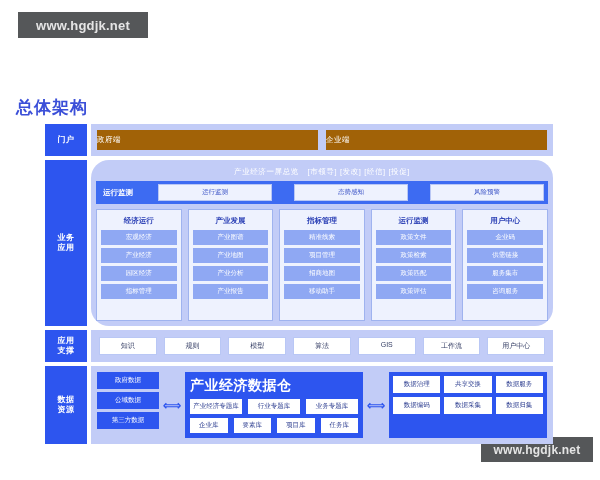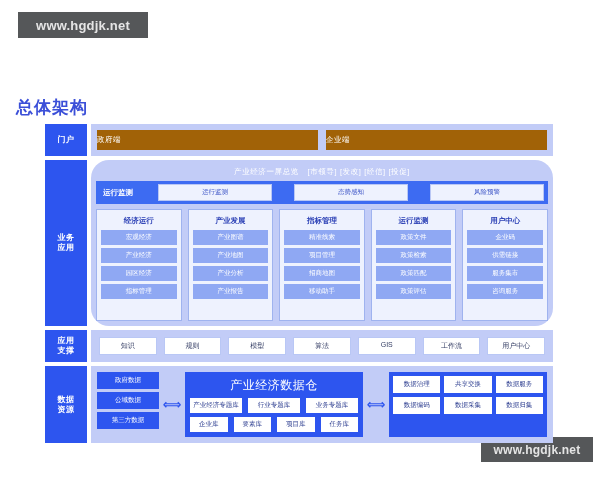--- a/index.html
+++ b/index.html
@@ -84,21 +84,21 @@
   .data-sources{display:flex;flex-direction:column;gap:3px;width:62px;flex:0 0 62px;}
   .data-source{
     background:#2d55ef;color:#fff;font-size:6.5px;text-align:center;padding:4px 0;
   }
   .arrow{
     width:16px;flex:0 0 16px;display:flex;align-items:center;justify-content:center;
     color:#2d55ef;font-size:13px;font-weight:bold;
   }
   .warehouse{flex:1;background:#2d55ef;padding:3px 5px 5px;}
   .warehouse-title{
-    text-align:center;color:#fff;font-size:12px;font-weight:normal;
+    color:#fff;font-size:14px;font-weight:bold;
     padding:2px 0 4px;letter-spacing:.5px;
   }
   .wh-row{display:flex;gap:6px;margin-bottom:4px;}
   .wh-row:last-child{margin-bottom:0;}
   .wh-item{
     flex:1;background:#fff;color:#2b3c8f;font-size:6.5px;text-align:center;padding:3px 0;
   }
   .govern{flex:0 0 150px;background:#2d55ef;padding:4px;}
   .gv-row{display:flex;gap:4px;margin-bottom:4px;}
   .gv-row:last-child{margin-bottom:0;}

